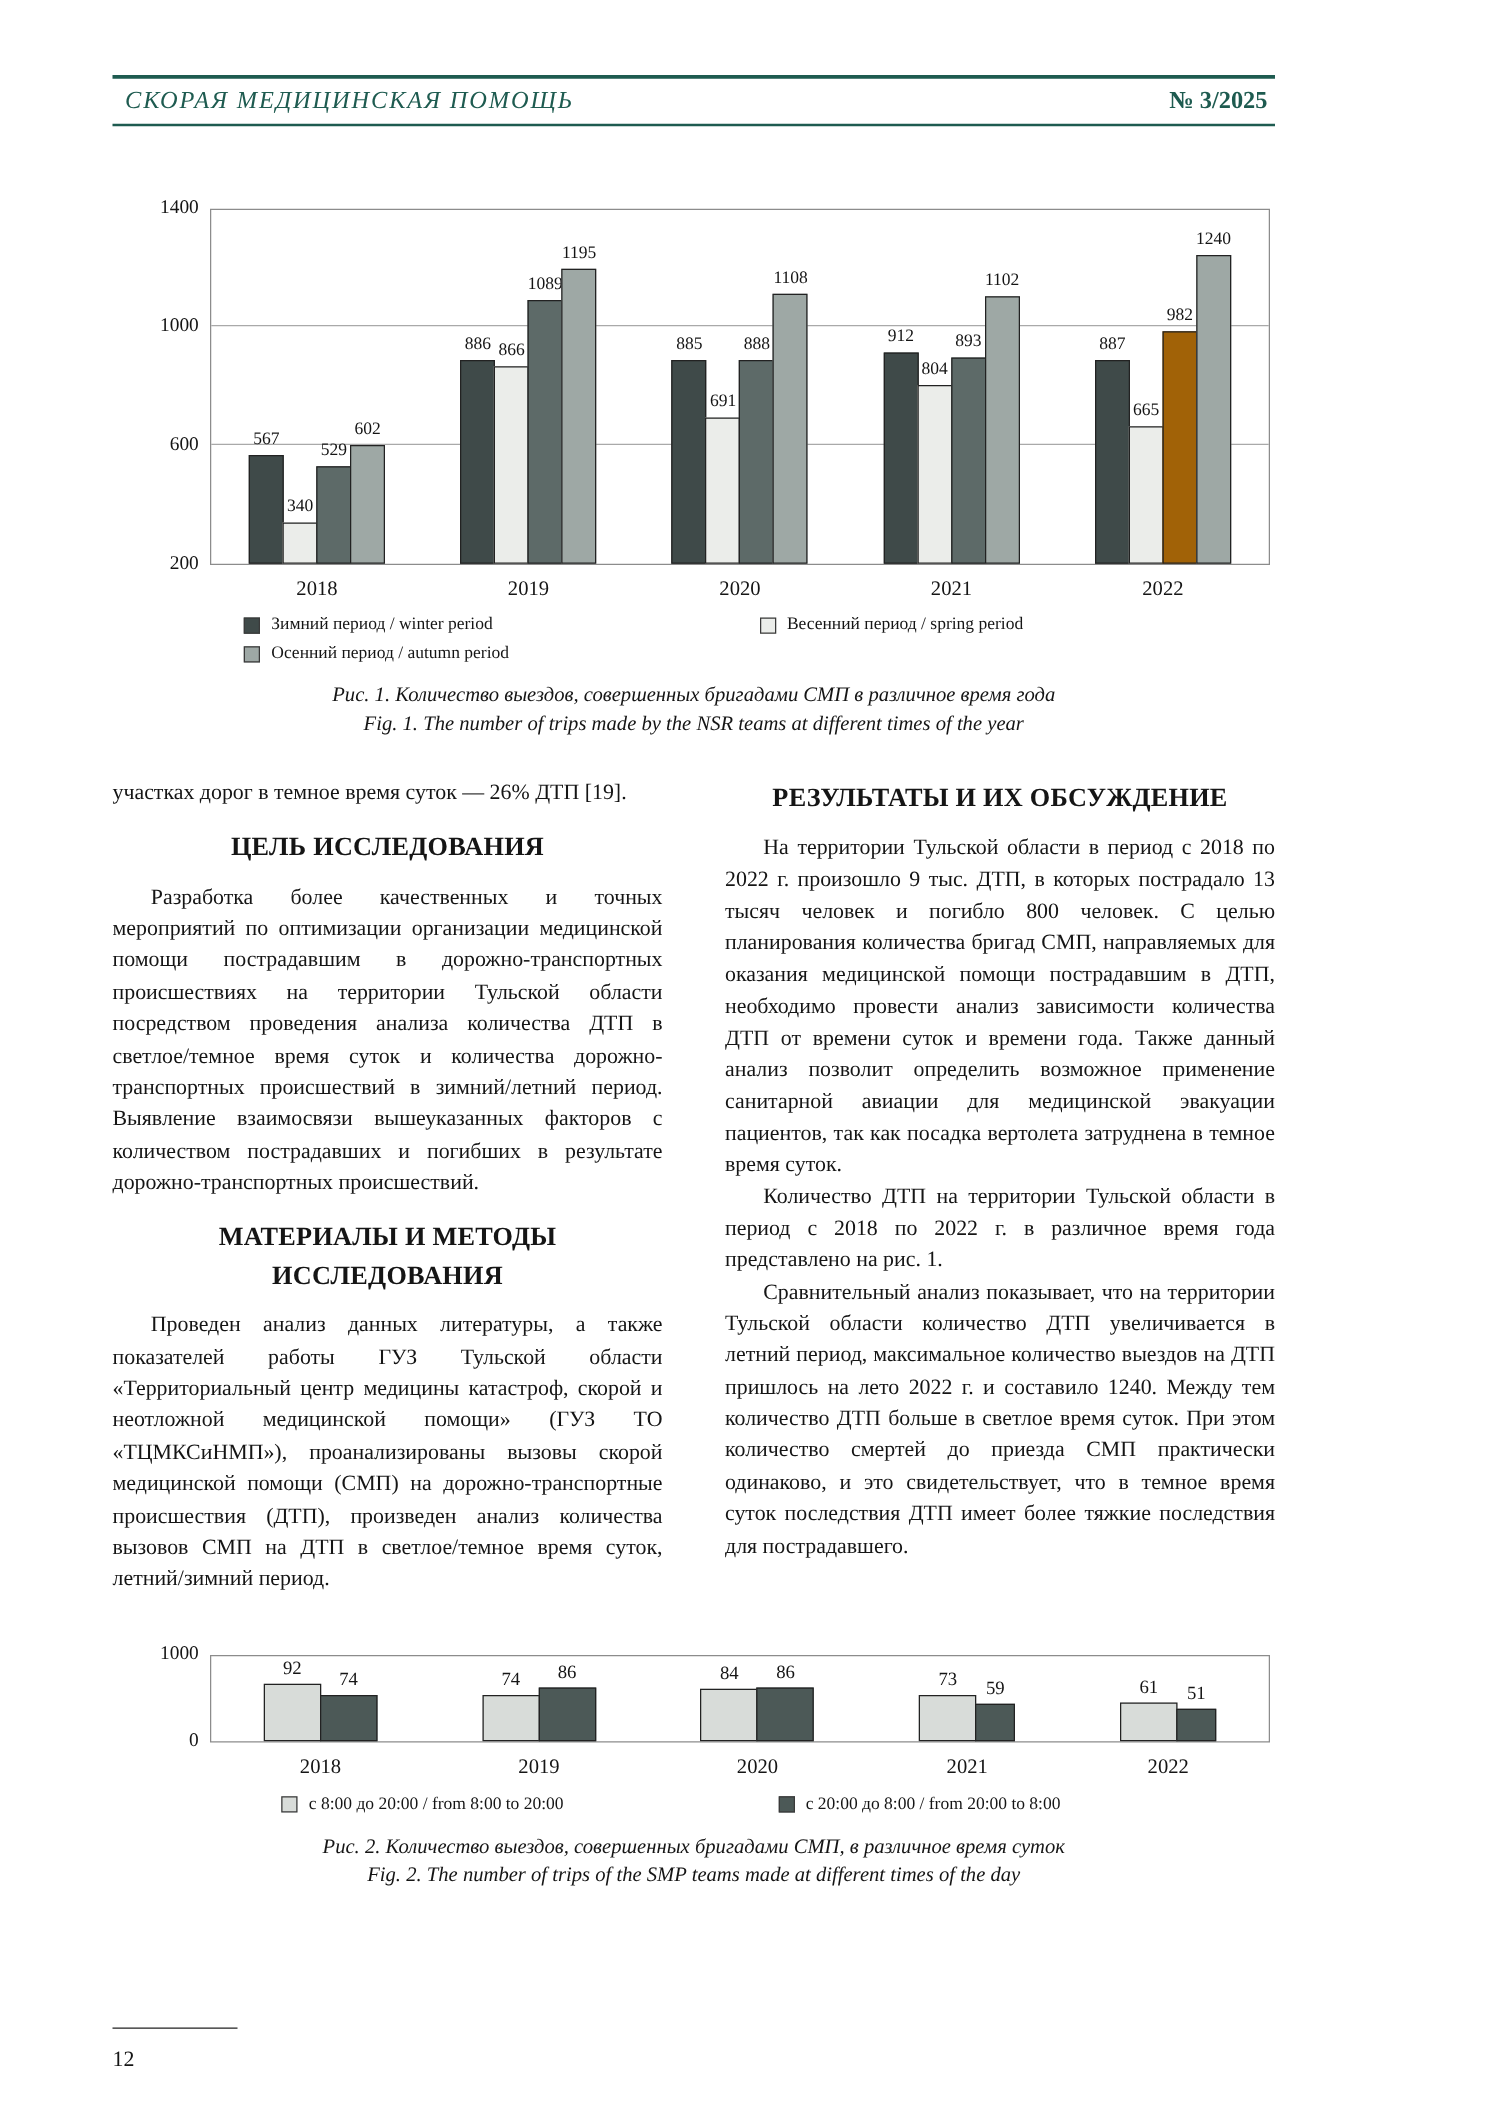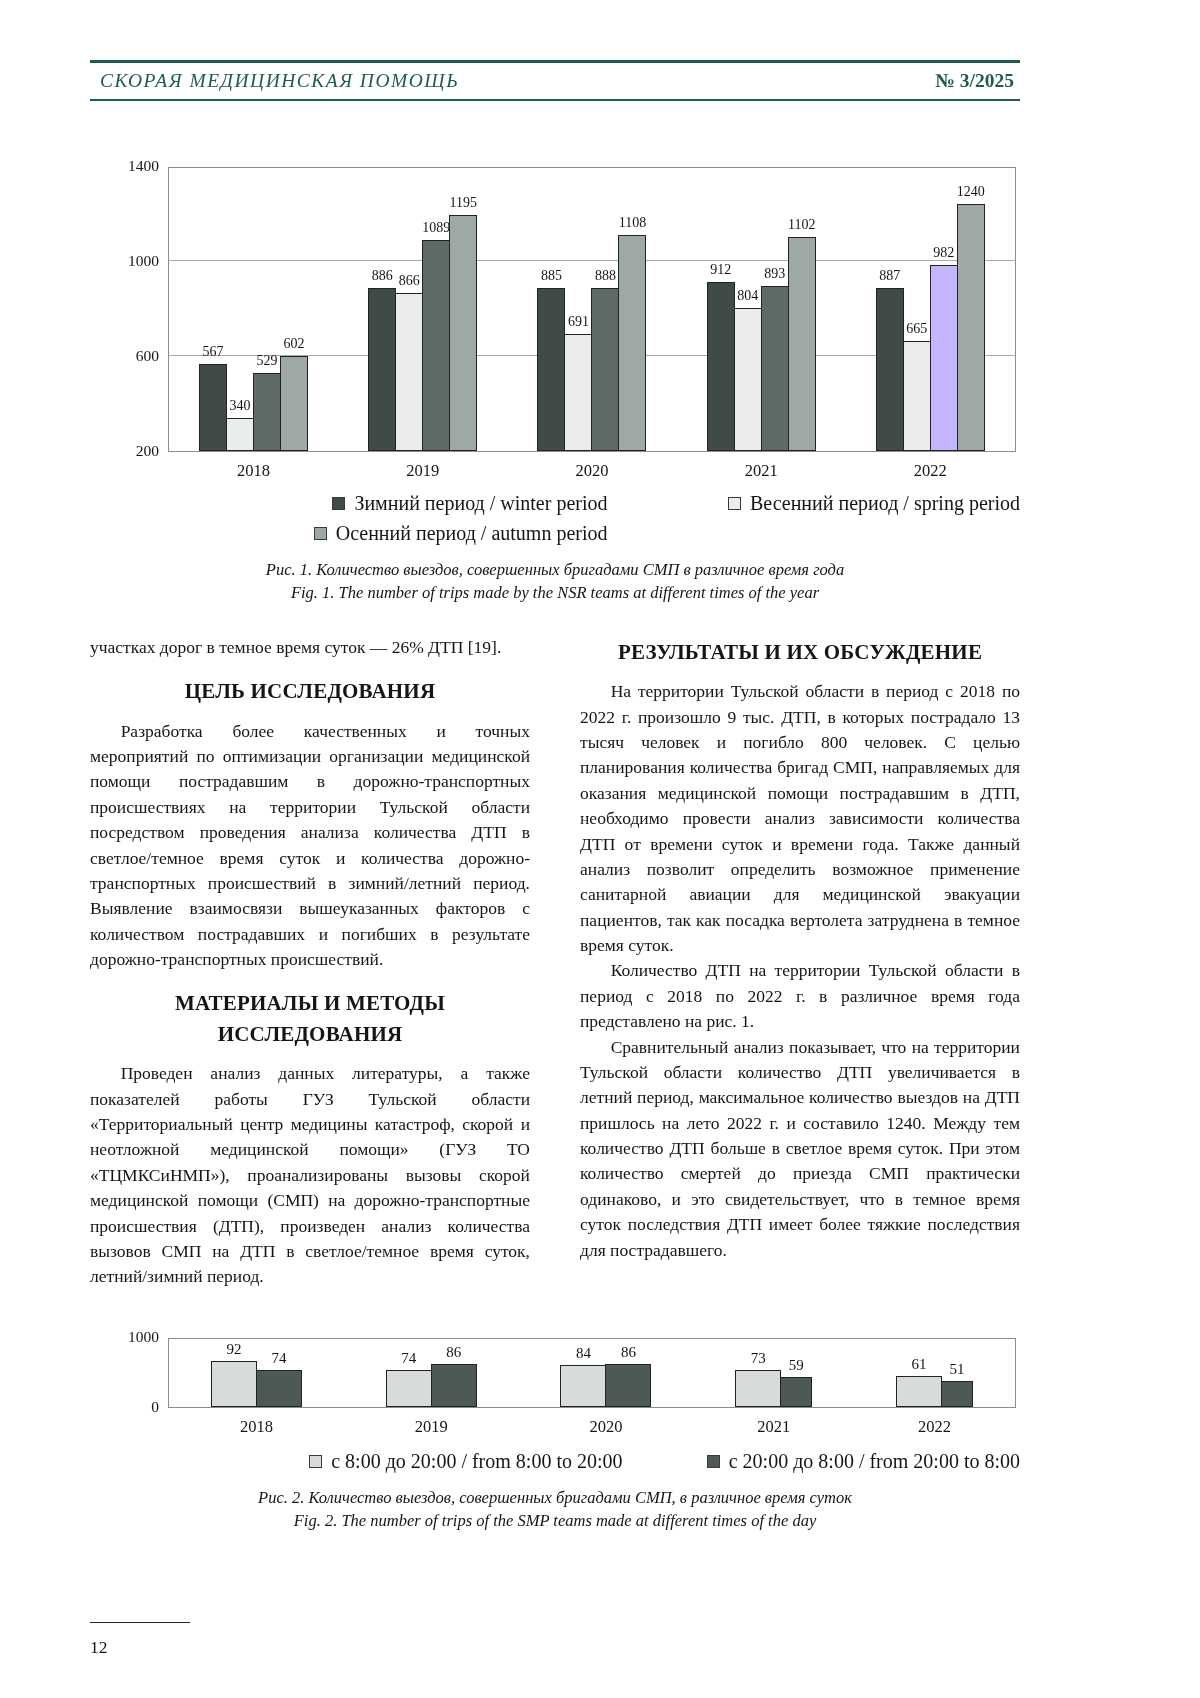--- a/index.html
+++ b/index.html
@@ -34,21 +34,21 @@
   .bargroup { display:flex; align-items:flex-end; position:relative; }
   .bar { position:relative; border:1px solid #222; }
   .bar + .bar { margin-left:-1px; }
   .bar-label { position:absolute; top:-21px; left:50%; transform:translateX(-50%); white-space:nowrap; }
   #chart1 .bar-label { font-size:14px; }
   #chart2 .bar-label { font-size:15px; }
   .xlabel { position:absolute; bottom:-30px; left:50%; transform:translateX(-50%); font-size:16.5px; white-space:nowrap; }
   .legend { display:grid; grid-template-columns:1fr 1fr; row-gap:7px; }
   #legend1 { padding-left:105px; margin-top:6px; }
   #legend2 { padding-left:135px; margin-top:10px; }
-  .legend-item { display:flex; align-items:center; gap:9px; font-size:20px;justify-content:flex-end; }
+  .legend-item { display:flex; align-items:center; gap:9px; font-size:14px; }
   .swatch { width:13px; height:13px; border:1px solid #3a3a3a; flex:none; }
   .fig-caption { margin-top:13px; text-align:center; font-style:italic; font-size:16.5px; line-height:1.42; }
 
   
   .text-cols { margin-top:30px; display:flex; gap:50px; text-align:justify; font-size:17.5px; line-height:1.45; }
   .col { flex:1; min-width:0; }
   .section-heading { text-align:center; font-weight:bold; font-size:21px; margin:16px 0 12px; letter-spacing:0.2px; }
   .rc-heading { margin-top:2px; }
   .col p { margin:0; text-indent:1.75em; }
   .col p.no-indent { text-indent:0; }
@@ -142,21 +142,21 @@
               </div>
               <div class="xlabel">2021</div>
             </div>
             <div class="bargroup">
               <div class="bar" style="width: 28px; height: 163px; background: rgb(63, 74, 73);">
                 <span class="bar-label">887</span>
               </div>
               <div class="bar" style="width: 28px; height: 110px; background: rgb(235, 237, 234);">
                 <span class="bar-label">665</span>
               </div>
-              <div class="bar" style="width: 28px; height: 186px; background: #c4b5fd;">
+              <div class="bar" style="width: 28px; height: 186px; background: #a16207;">
                 <span class="bar-label">982</span>
               </div>
               <div class="bar" style="width: 28px; height: 247px; background: rgb(158, 168, 165);">
                 <span class="bar-label">1240</span>
               </div>
               <div class="xlabel">2022</div>
             </div>
           </div>
         </div>
       <div class="legend" id="legend1">

